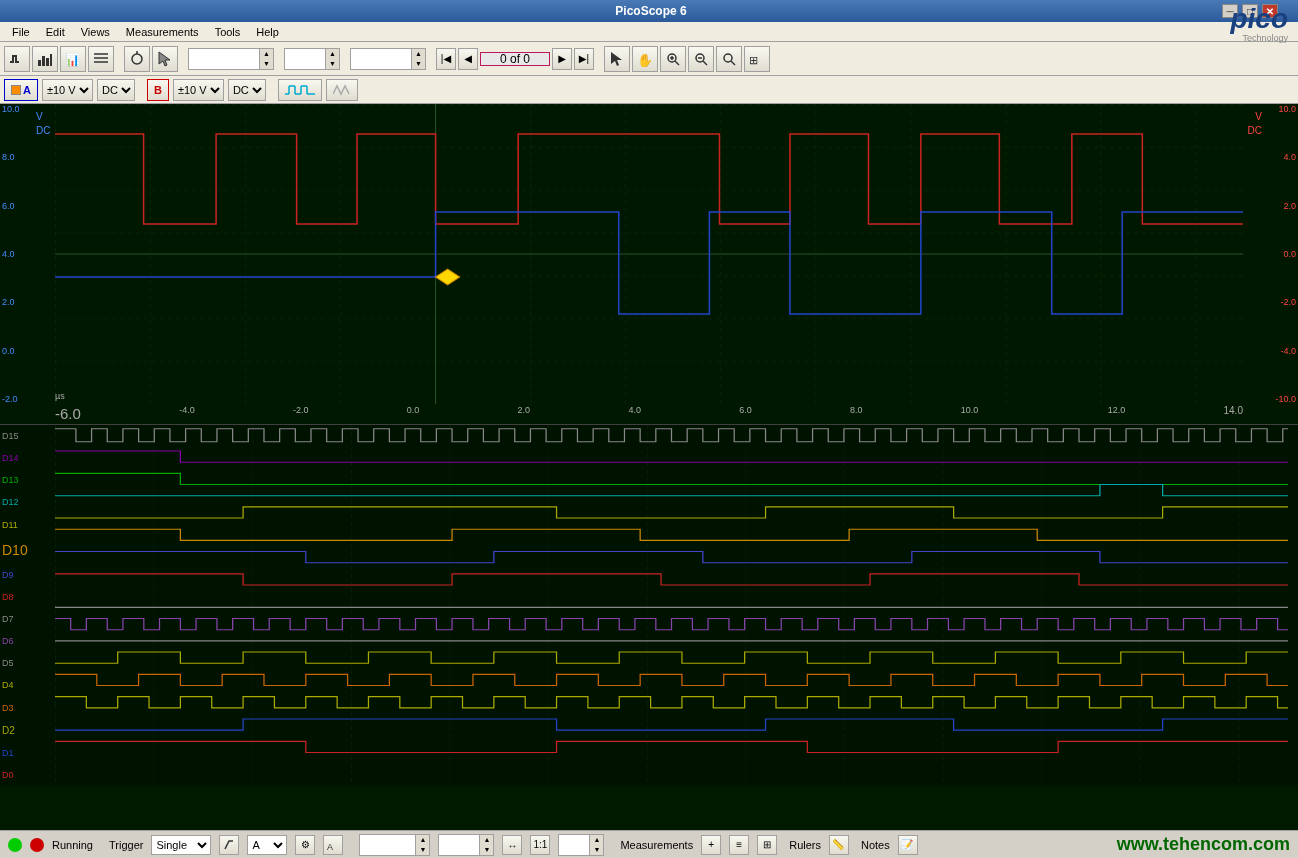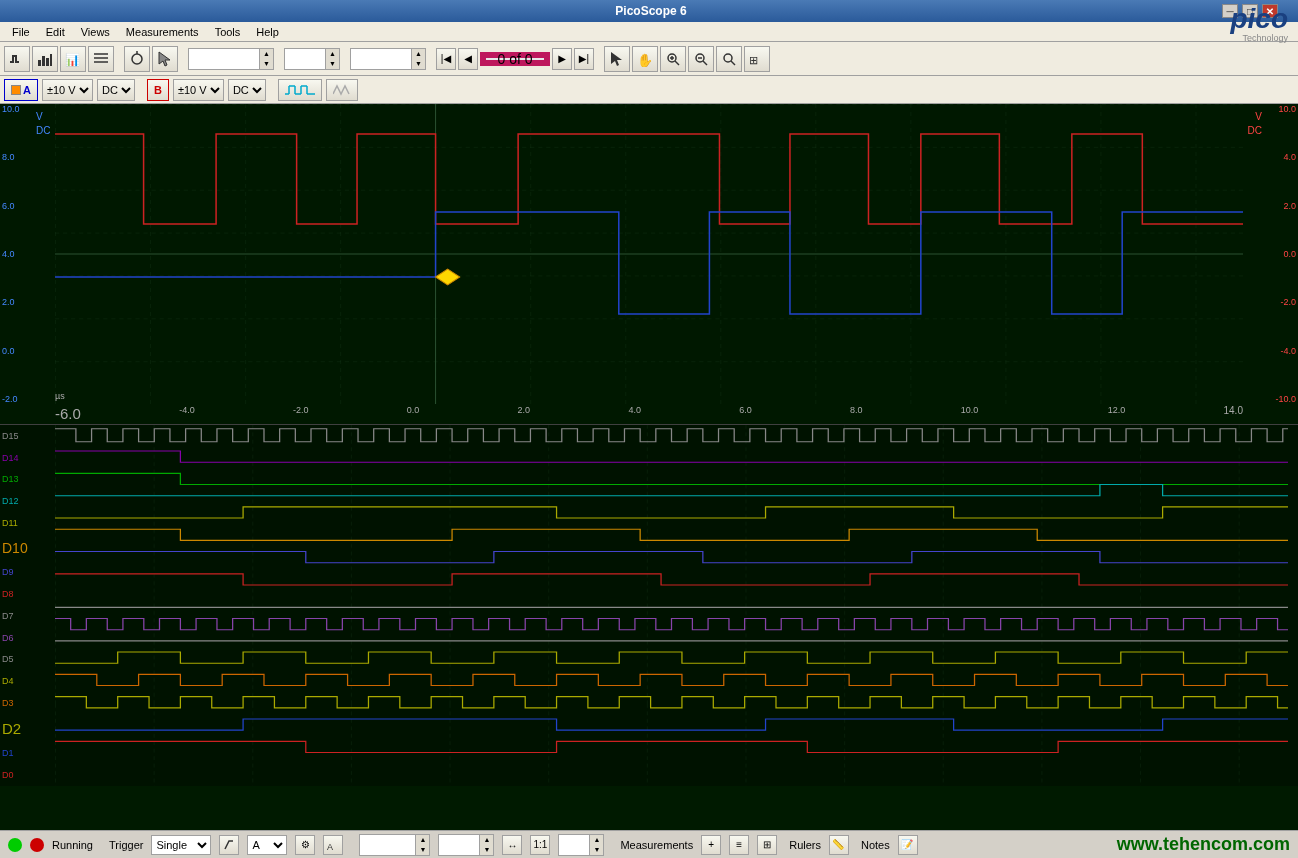--- a/index.html
+++ b/index.html
@@ -71,24 +71,24 @@
       font-size: 11px; padding: 0 2px; background: transparent;
     }
     .tb-spinbox-btns { display: flex; flex-direction: column; }
     .tb-spinbox-btns button {
       width: 14px; height: 10px; font-size: 7px; border: none;
       background: #e0dcd0; cursor: pointer; padding: 0;
       border-left: 1px solid #a0a0a0;
     }
     .nav-display {
       width: 70px; height: 14px;
-      border: 6px solid #be185d;
+      border: 1px solid #be185d;
       background: #e8e8e8;
       display: flex; align-items: center; justify-content: center;
-      font-size: 14px;
+      font-size: 12px;
     }
     .nav-btn {
       width: 20px; height: 22px;
       background: linear-gradient(to bottom, #f8f8f0, #e0dcd0);
       border: 1px solid #a0a0a0;
       display: flex; align-items: center; justify-content: center;
       cursor: pointer; font-size: 10px;
     }
 
     
@@ -484,21 +484,21 @@
       <div style="color:#00aaaa;font-size:9px;">D12</div>
       <div style="color:#aaaa00;font-size:9px;">D11</div>
       <div style="color:#cc8800;font-size:14px;">D10</div>
       <div style="color:#4444cc;font-size:9px;">D9</div>
       <div style="color:#cc2222;font-size:9px;">D8</div>
       <div style="color:#888888;font-size:9px;">D7</div>
       <div style="color:#8844aa;font-size:9px;">D6</div>
       <div style="color:#888888;font-size:9px;">D5</div>
       <div style="color:#aaaa00;font-size:9px;">D4</div>
       <div style="color:#cc6600;font-size:9px;">D3</div>
-      <div style="color:#aaaa00;font-size:15px;">D2</div>
+      <div style="color:#aaaa00;font-size:10px;">D2</div>
       <div style="color:#2244cc;font-size:9px;">D1</div>
       <div style="color:#cc2222;font-size:9px;">D0</div>
     </div>
 
   </div>
 </div>
 
 <div id="statusbar">
   <span class="running-dot green"></span>
   <span class="running-dot"></span>

